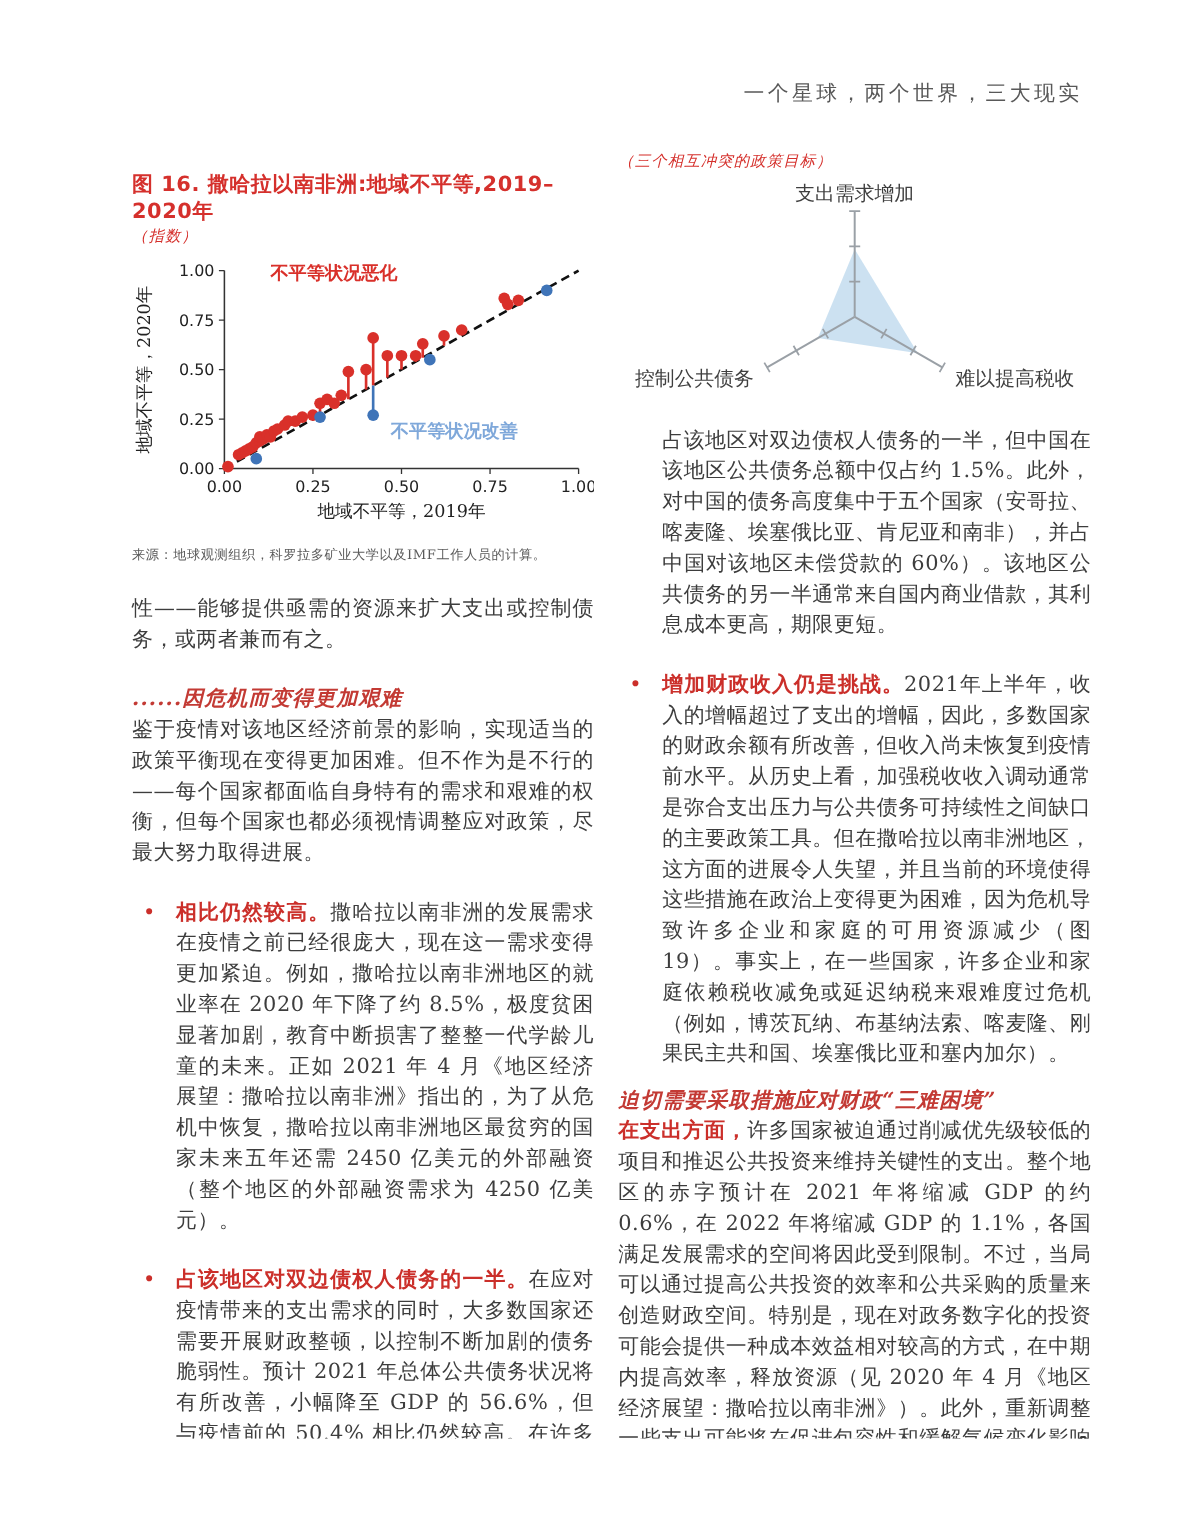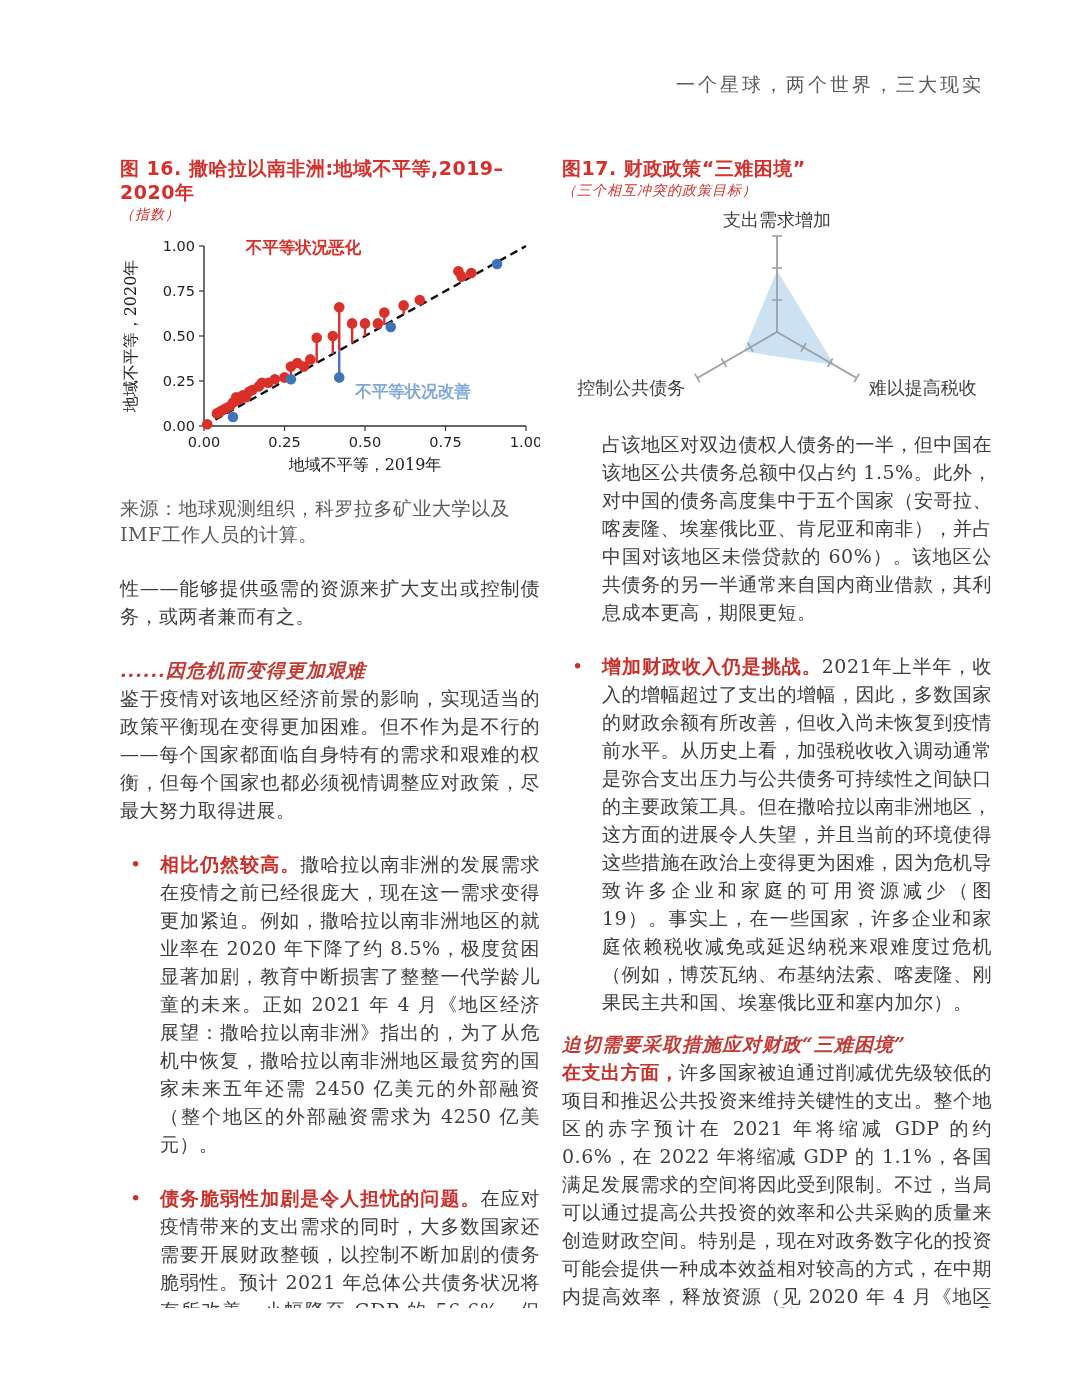--- a/index.html
+++ b/index.html
@@ -40,21 +40,21 @@
     margin-top:20px;
   }
   .fig-sub{
     font-size:14px;
     color:#d5302c;
     font-style:italic;
     margin-top:2px;
     letter-spacing:1px;
   }
   .fig-source{
-    font-size:19px;
+    font-size:12px;
     color:#5a5a5a;
     margin-top:6px;
     letter-spacing:0.5px;
   }
   .para{
     font-size:19px;
     line-height:28px;
     text-align:justify;
     letter-spacing:0.5px;
   }
@@ -208,29 +208,28 @@
 
       <div class="para">鉴于疫情对该地区经济前景的影响，实现适当的政策平衡现在变得更加困难。但不作为是不行的——每个国家都面临自身特有的需求和艰难的权衡，但每个国家也都必须视情调整应对政策，尽最大努力取得进展。</div>
 
       <div class="bullet mt">
         <span class="dot">•</span>
         <span class="btext para"><span class="lead-red">相比仍然较高。</span><span>撒哈拉以南非洲的发展需求在疫情之前已经很庞大，现在这一需求变得更加紧迫。例如，撒哈拉以南非洲地区的就业率在 2020 年下降了约 8.5%，极度贫困显著加剧，教育中断损害了整整一代学龄儿童的未来。正如 2021 年 4 月《地区经济展望：撒哈拉以南非洲》指出的，为了从危机中恢复，撒哈拉以南非洲地区最贫穷的国家未来五年还需 2450 亿美元的外部融资（整个地区的外部融资需求为 4250 亿美元）。</span></span>
       </div>
 
       <div class="bullet mt">
         <span class="dot">•</span>
-        <span class="btext para"><span class="lead-red">债务脆弱性加剧是令人担忧的问题。</span><span>在应对疫情带来的支出需求的同时，大多数国家还需要开展财政整顿，以控制不断加剧的债务脆弱性。预计 2021 年总体公共债务状况将有所改善，小幅降至 GDP 的 56.6%，但与疫情前的 50.4% 相比仍然较高。在许多国家，债务依然是一个问题。2021 年，该地区一半的低收入和发展中经济体（占该地区 GDP 的 25%、债务存量的 28%）要么处于债务困境，要么面临很高的债务困境风险（图 18）。</span></span>
+        <span class="btext para"><span class="lead-red">占该地区对双边债权人债务的一半。</span><span>在应对疫情带来的支出需求的同时，大多数国家还需要开展财政整顿，以控制不断加剧的债务脆弱性。预计 2021 年总体公共债务状况将有所改善，小幅降至 GDP 的 56.6%，但与疫情前的 50.4% 相比仍然较高。在许多国家，债务依然是一个问题。2021 年，该地区一半的低收入和发展中经济体（占该地区 GDP 的 25%、债务存量的 28%）要么处于债务困境，要么面临很高的债务困境风险（图 18）。</span></span>
       </div>
 
     </div>
 
     <div class="col-right">
 
       <div>
-        <div class="fig-title">图17. 财政政策“三难困境”</div>
         <div class="fig-sub">（三个相互冲突的政策目标）</div>
         <div class="chart-wrap">
           <svg id="radar-chart" width="430" height="202">
               <polygon points="215,60.56 181.53776,141.32 272.36384,155.12" fill="#c7def0" fill-opacity="0.9" stroke="none"></polygon>
               <line x1="215" y1="122" x2="215" y2="26" stroke="#9aa0a6" stroke-width="1.8"></line>
               <line x1="210" y1="90.032" x2="220" y2="90.032" stroke="#9aa0a6" stroke-width="1.6"></line>
               <line x1="210" y1="57.96799999999999" x2="220" y2="57.96799999999999" stroke="#9aa0a6" stroke-width="1.6"></line>
               <line x1="210" y1="26" x2="220" y2="26" stroke="#9aa0a6" stroke-width="1.6"></line>
               <line x1="215" y1="122" x2="135.328" y2="168" stroke="#9aa0a6" stroke-width="1.8"></line>
               <line x1="190.969224" y1="141.64800000000002" x2="185.969224" y2="132.988" stroke="#9aa0a6" stroke-width="1.6"></line>

